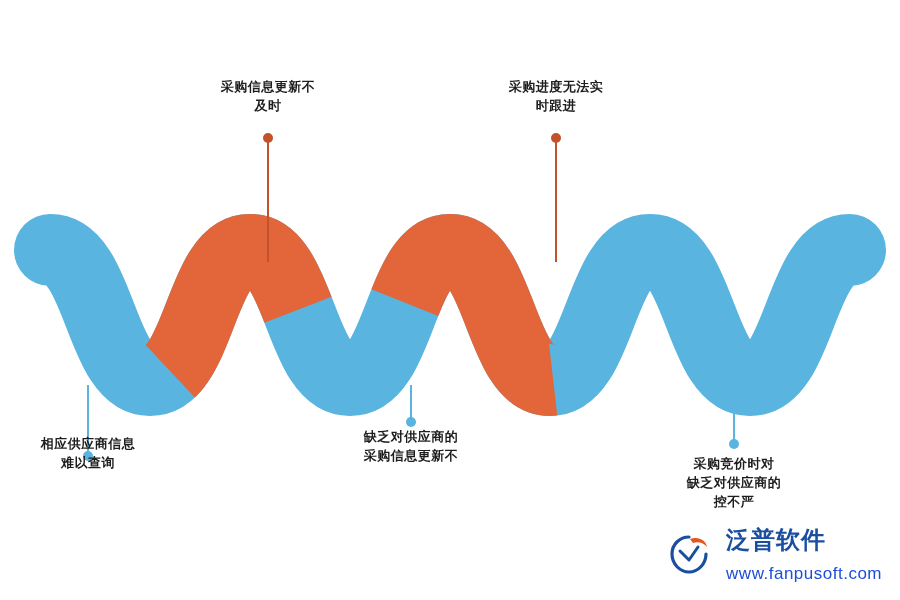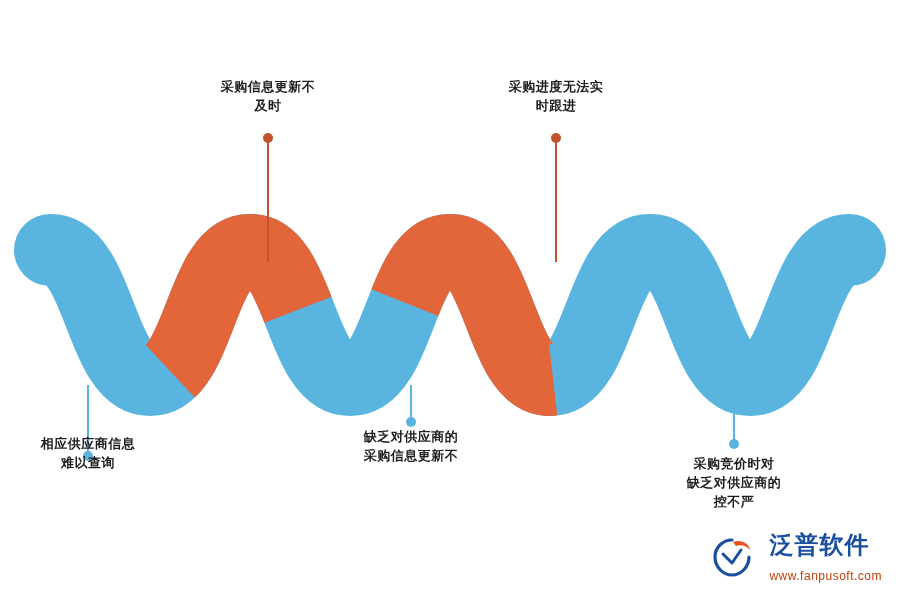--- a/index.html
+++ b/index.html
@@ -60,22 +60,22 @@
     flex-direction: column;
     line-height: 1;
   }
   .logo-name {
     font-size: 24px;
     font-weight: bold;
     color: #1a4fa0;
     letter-spacing: 1px;
   }
   .logo-url {
-    font-size: 12px;
-    color: #c2410c;
+    font-size: 17px;
+    color: #1d4ed8;
     letter-spacing: 0.5px;
     margin-top: 13px;
   }
 </style>
 </head>
 <body>
 
 <div id="stage">
 
   <svg class="wave" viewBox="0 0 900 600">

